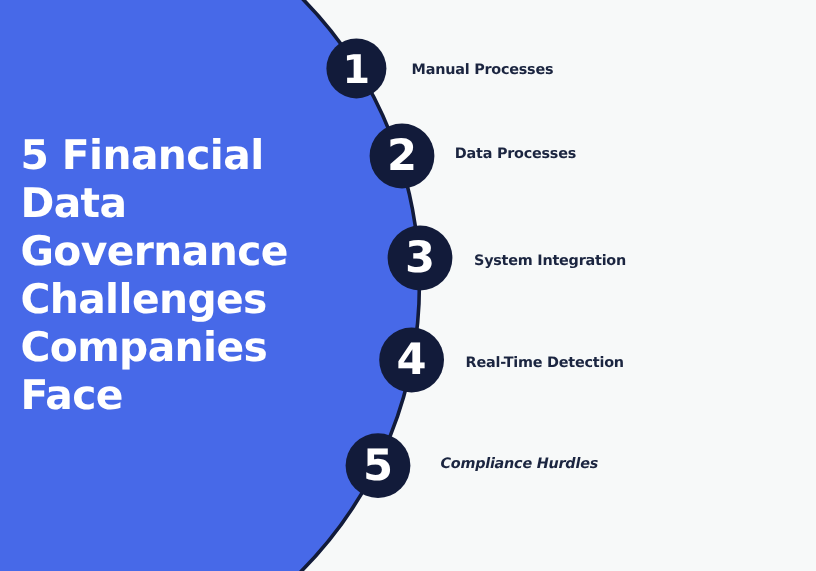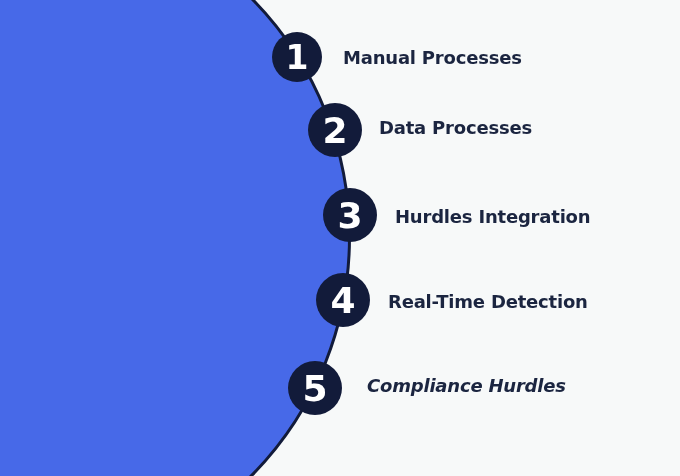--- a/index.html
+++ b/index.html
@@ -59,55 +59,61 @@
     z-index: 2;
   }
   .b1 { left: 272px; top: 32px;  width: 50px; height: 50px; font-size: 33px; }
   .b2 { left: 308px; top: 103px; width: 54px; height: 54px; font-size: 36px; }
   .b3 { left: 323px; top: 188px; width: 54px; height: 54px; font-size: 36px; }
   .b4 { left: 316px; top: 273px; width: 54px; height: 54px; font-size: 36px; }
   .b5 { left: 288px; top: 361px; width: 54px; height: 54px; font-size: 36px; }
 
   .label {
     position: absolute;
-    font-size: 18px;
+    font-size: 12px;
     line-height: 22px;
     font-weight: bold;
     letter-spacing: -0.2px;
     color: var(--label-text);
     white-space: nowrap;
     z-index: 2;
   }
   .l1 { left: 343px; top: 47px;  }
   .l2 { left: 379px; top: 117px; }
   .l3 { left: 395px; top: 206px; }
   .l4 { left: 388px; top: 291px; text-align: right; }
   .l5 { left: 367px; top: 375px; font-style: italic; }
 </style>
 </head>
 <body>
 
 <div class="canvas">
 
   <div class="hero-circle"></div>
 
+  <h1 class="title">5 Financial
+Data
+Governance
+Challenges
+Companies
+Face</h1>
 
   <div>
     <div class="badge b1">1</div>
     <div class="label l1">Manual Processes</div>
   </div>
 
   <div>
     <div class="badge b2">2</div>
     <div class="label l2">Data Processes</div>
   </div>
 
   <div>
     <div class="badge b3">3</div>
-    <div class="label l3">Hurdles Integration</div>
+    <div class="label l3">System Integration</div>
   </div>
 
   <div>
     <div class="badge b4">4</div>
     <div class="label l4">Real-Time Detection</div>
   </div>
 
   <div>
     <div class="badge b5">5</div>
     <div class="label l5">Compliance Hurdles</div>

